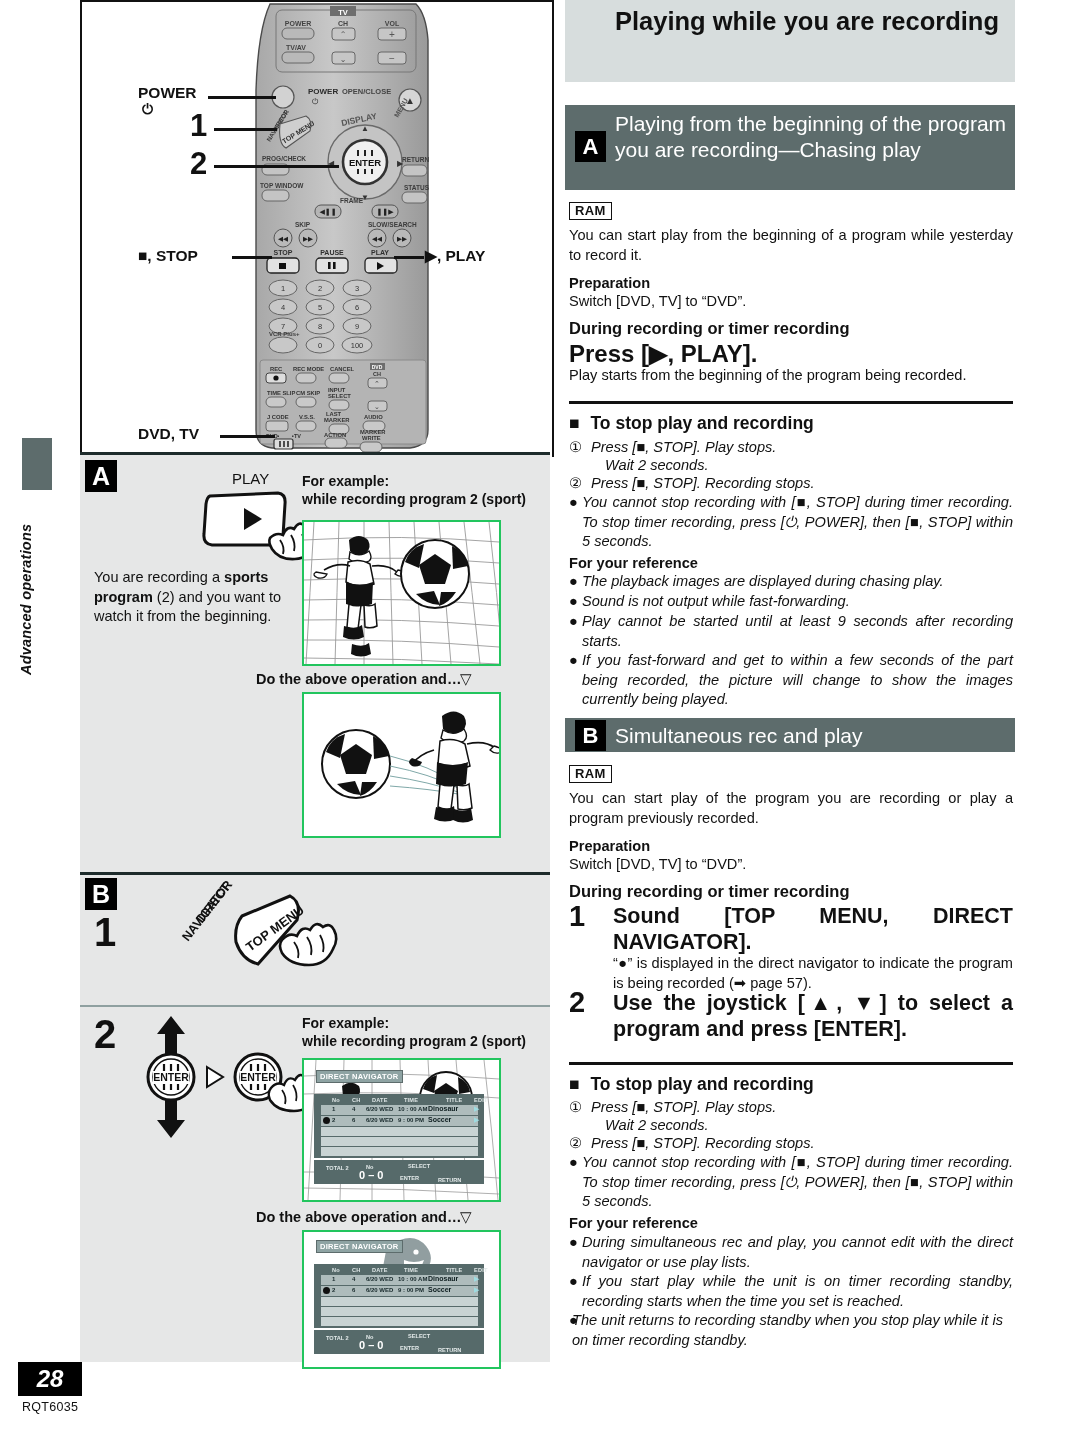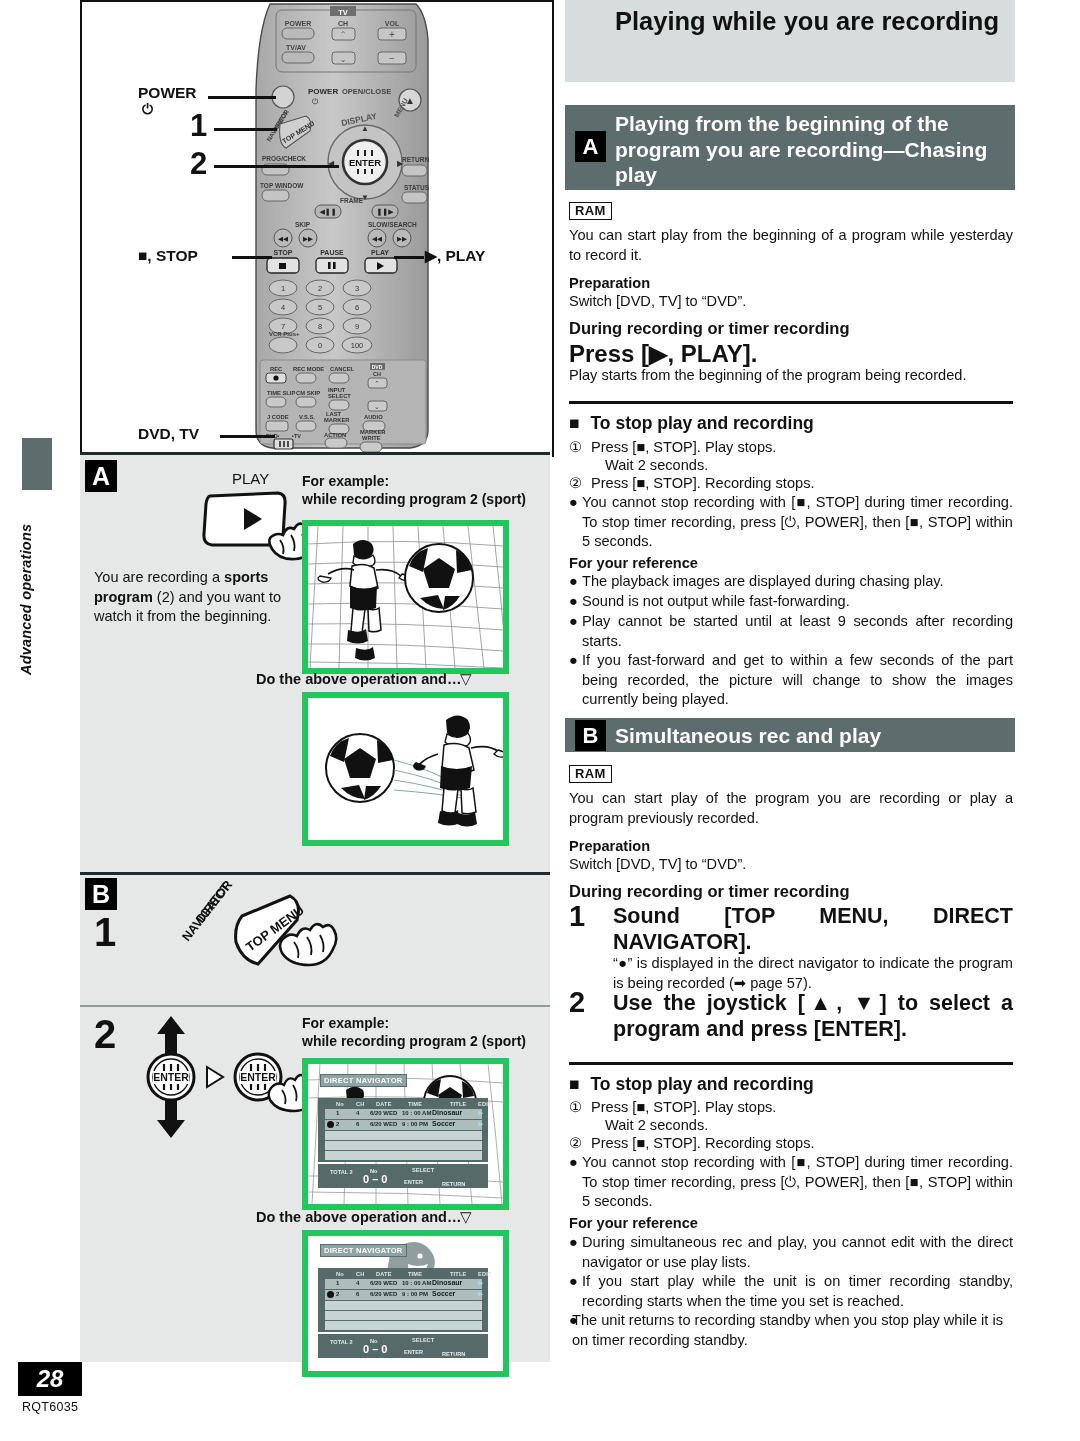--- a/index.html
+++ b/index.html
@@ -50,50 +50,50 @@
     position:absolute;width:32px;height:32px;background:#000;color:#fff;
     font-weight:bold;font-size:25px;display:flex;align-items:center;justify-content:center;
   }
   .step-big{position:absolute;font-weight:bold;font-size:40px;line-height:40px;color:#111;}
   .body-txt{position:absolute;font-size:14.5px;line-height:19.5px;color:#111;}
   .body-txt b{font-weight:bold;}
   .cap-bold{position:absolute;font-size:14px;line-height:18px;font-weight:bold;color:#111;}
   .lbl{position:absolute;font-weight:bold;font-size:15.5px;color:#111;white-space:nowrap;}
   .leader{position:absolute;background:#111;height:2.5px;}
 
-  .scr-img{position:absolute;border:6px solid #22c55e;background:#737373;overflow:hidden;}
+  .scr-img{position:absolute;border:2px solid #22c55e;background:#737373;overflow:hidden;}
 
   
   .right-col{position:absolute;left:565px;top:0;width:450px;}
   .title-bar{
     position:absolute;left:0;top:0;width:450px;height:82px;background:#d7dddd;
   }
   .title-txt{
     position:absolute;left:50px;top:6px;width:390px;
     font-weight:bold;font-size:25.5px;line-height:31px;color:#111;
   }
   .sec-bar{position:absolute;background:#5d6c6c;}
   .sec-tag{position:absolute;width:31px;height:31px;background:#000;color:#fff;
     font-weight:bold;font-size:22px;display:flex;align-items:center;justify-content:center;}
-  .sec-title{position:absolute;color:#fff;font-weight:bold;font-size:21px;line-height:25.5px;}
+  .sec-title{position:absolute;color:#fff;font-weight:normal;font-size:21px;line-height:25.5px;}
 
   .ram{
     position:absolute;border:1.5px solid #111;padding:0px 5px 1px;
     font-weight:bold;font-size:13px;letter-spacing:.4px;color:#111;background:#fff;
   }
   .p{position:absolute;font-size:14.6px;line-height:19.6px;color:#111;text-align:justify;}
   .p.nj{text-align:left;}
   .h-bold{position:absolute;font-weight:bold;font-size:14.6px;line-height:19.6px;color:#111;}
   .h-sub{position:absolute;font-weight:bold;font-size:16.5px;line-height:20px;color:#111;}
   .h-huge{position:absolute;font-weight:bold;font-size:24px;line-height:27px;color:#111;}
   .h-step{position:absolute;font-weight:bold;font-size:21.5px;line-height:26px;color:#111;text-align:justify;}
   .stepnum{position:absolute;font-weight:bold;font-size:29px;line-height:29px;color:#111;}
   .hr-blk{position:absolute;background:#111;height:3px;}
   .sq-head{position:absolute;font-weight:bold;font-size:17.5px;line-height:21px;color:#111;}
-  .li{position:absolute;font-size:14.6px;line-height:19.6px;color:#111;text-align:justify;}
+  .li{position:absolute;font-size:14.6px;line-height:19.6px;color:#111;text-align:justify;font-style:italic;}
   .bullet{position:absolute;font-size:14.6px;line-height:19.6px;color:#111;}
   .circ{position:absolute;font-size:14.6px;line-height:19.6px;color:#111;}
   .dn-title{position:absolute;background:#8ea3a3;color:#fff;font-weight:bold;
     font-size:7.5px;letter-spacing:.3px;padding:1px 3px;border:1px solid #5d6c6c;}
   .dn-table{position:absolute;background:#566a6a;}
   .dn-hdr{position:absolute;color:#dfe7e7;font-weight:bold;font-size:5.6px;letter-spacing:.2px;}
   .dn-row{position:absolute;background:#c8d3d3;}
   .dn-rowA{position:absolute;background:#aebcbc;}
   .dn-cell{position:absolute;font-size:6px;color:#16282a;font-weight:bold;}
   .dn-title2{position:absolute;font-size:7px;color:#0d1d1f;font-weight:bold;}

